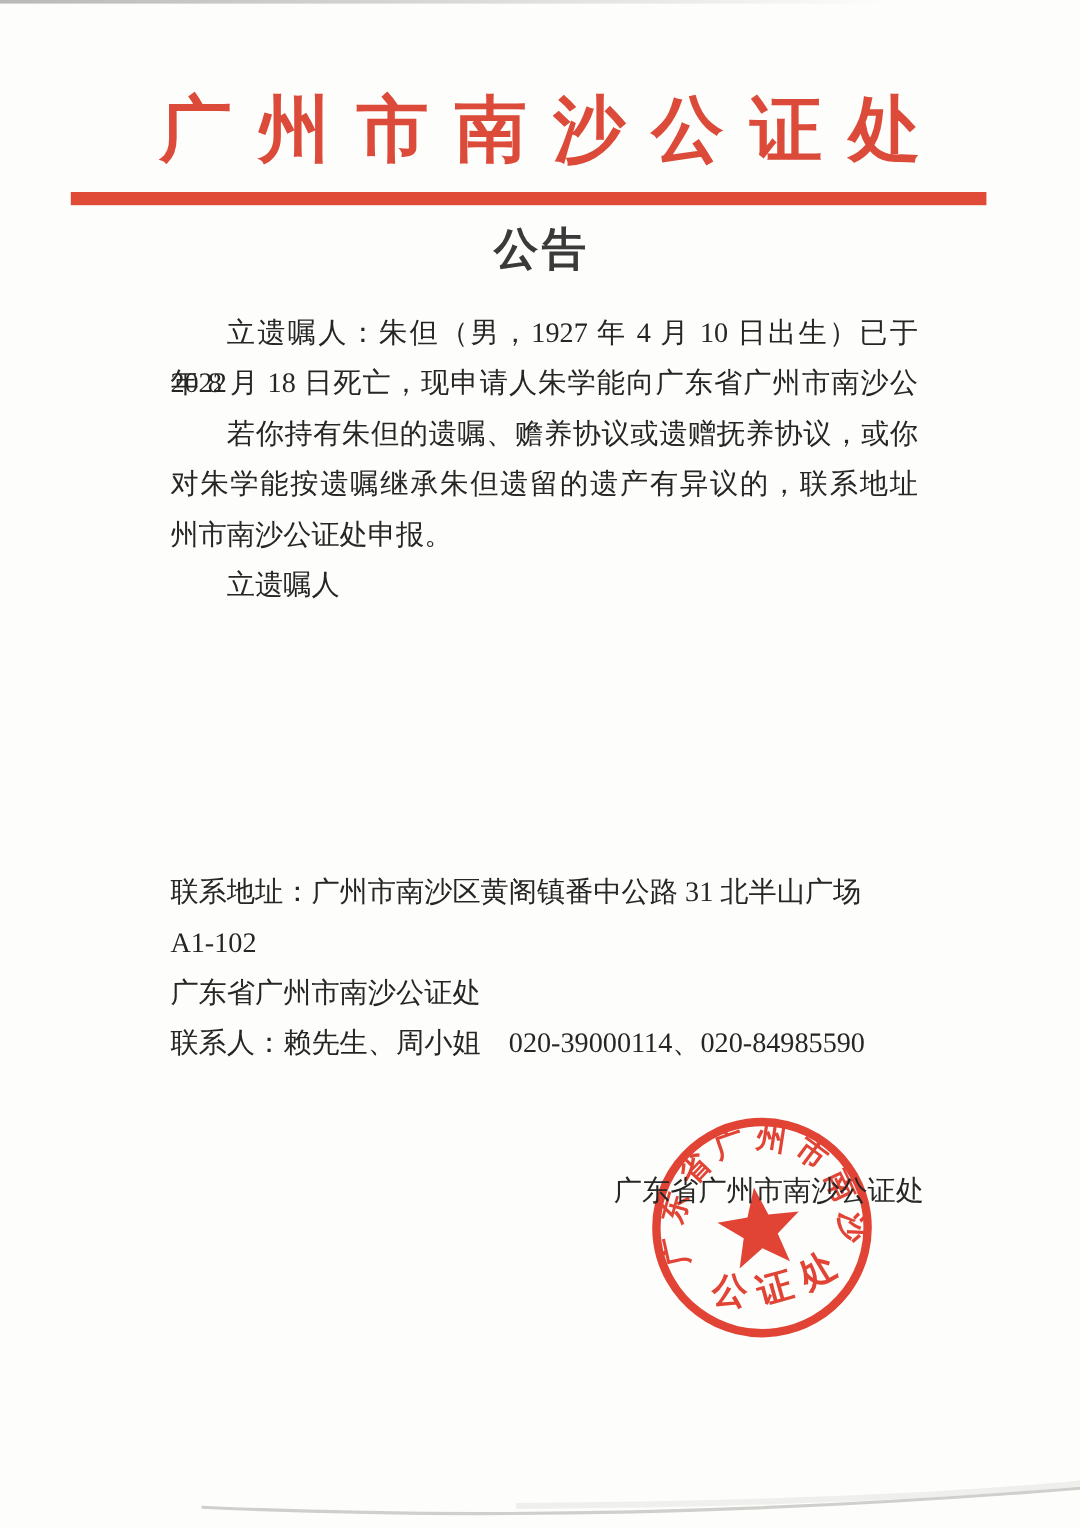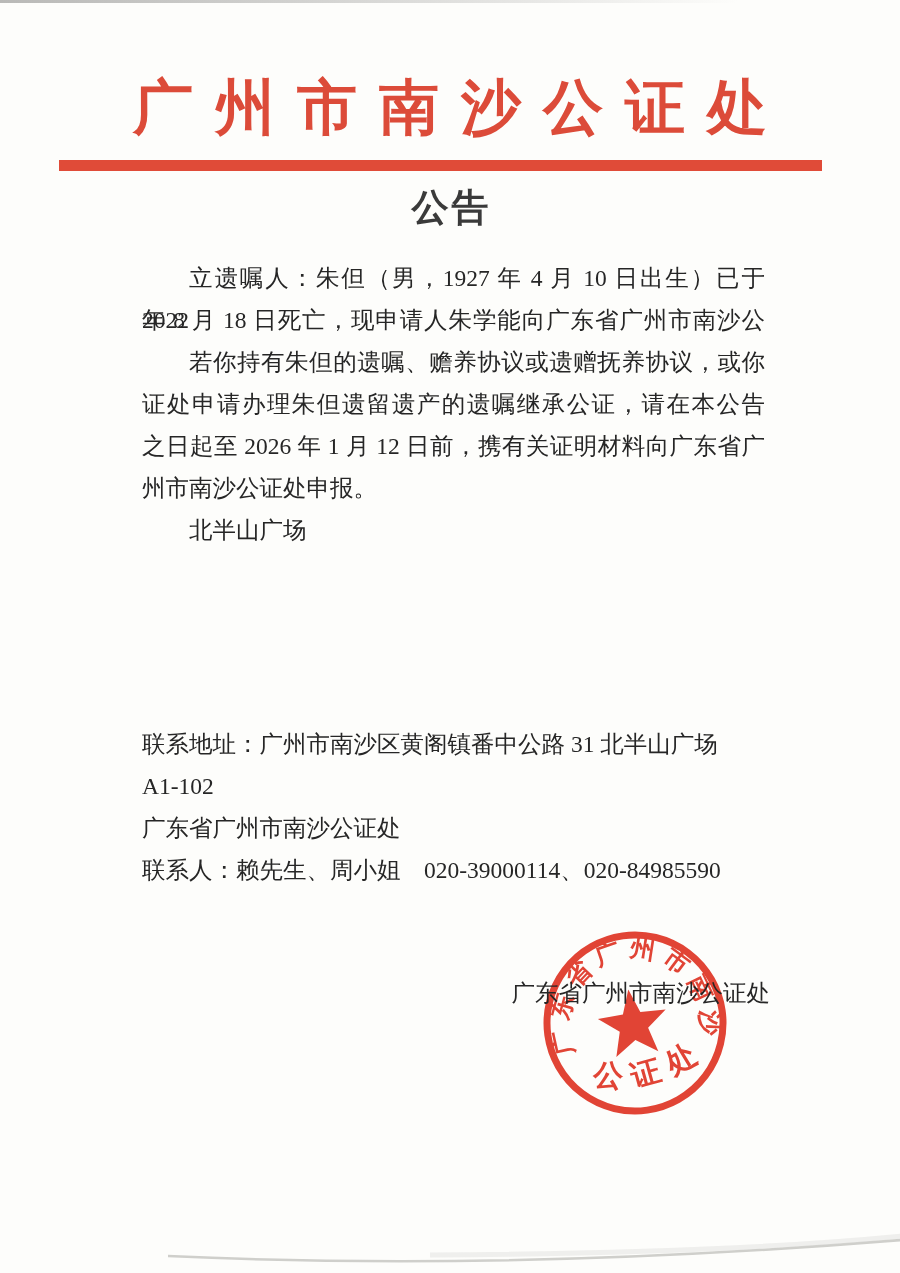--- a/index.html
+++ b/index.html
@@ -58,24 +58,23 @@
   <div class="org-title">广州市南沙公证处</div>
 
   <div class="red-rule"></div>
 
   <div class="notice-title">公告</div>
 
   <div class="body-block">
     <div class="line just indent">立遗嘱人：朱但（男，1927 年 4 月 10 日出生）已于 2022</div>
     <div class="line just">年 8 月 18 日死亡，现申请人朱学能向广东省广州市南沙公</div>
     <div class="line just indent">若你持有朱但的遗嘱、赡养协议或遗赠抚养协议，或你</div>
-    <div class="line just">证处申请办理朱但遗留遗产的遗嘱继承公证，请在本公告</div>
-    <div class="line just">之日起至 2026 年 1 月 12 日前，携有关证明材料向广东省广</div>
+    <div class="line just">对朱学能按遗嘱继承朱但遗留的遗产有异议的，联系地址</div>
     <div class="line">州市南沙公证处申报。</div>
-    <div class="line indent">北半山广场</div>
+    <div class="line indent">立遗嘱人</div>
   </div>
 
   <div class="contact-block">
     <div class="line">联系地址：广州市南沙区黄阁镇番中公路 31 北半山广场</div>
     <div class="line">A1-102</div>
     <div class="line">广东省广州市南沙公证处</div>
     <div class="line">联系人：赖先生、周小姐　020-39000114、020-84985590</div>
   </div>
 
   <div class="sign-block">

